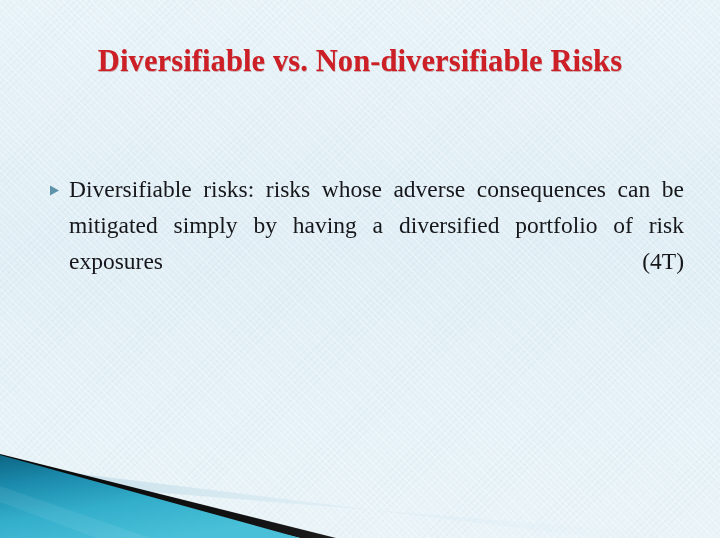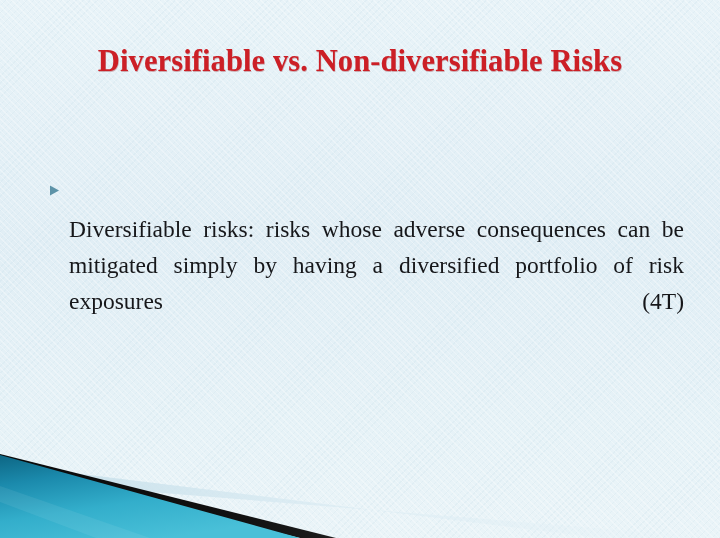--- a/index.html
+++ b/index.html
@@ -87,21 +87,20 @@
   .bullet-marker svg { display: block; }
 
   .bullet-text {
     flex: 1 1 auto;
     font-size: 23.5px;
     line-height: 35.8px;
     color: #16171a;
     text-align: justify;
     text-justify: inter-word;
     hyphens: none;
-    margin-top: 40px;
   }
 
   
   .bullet-text::after {
     content: "";
     display: inline-block;
     width: 100%;
   }
 
   

